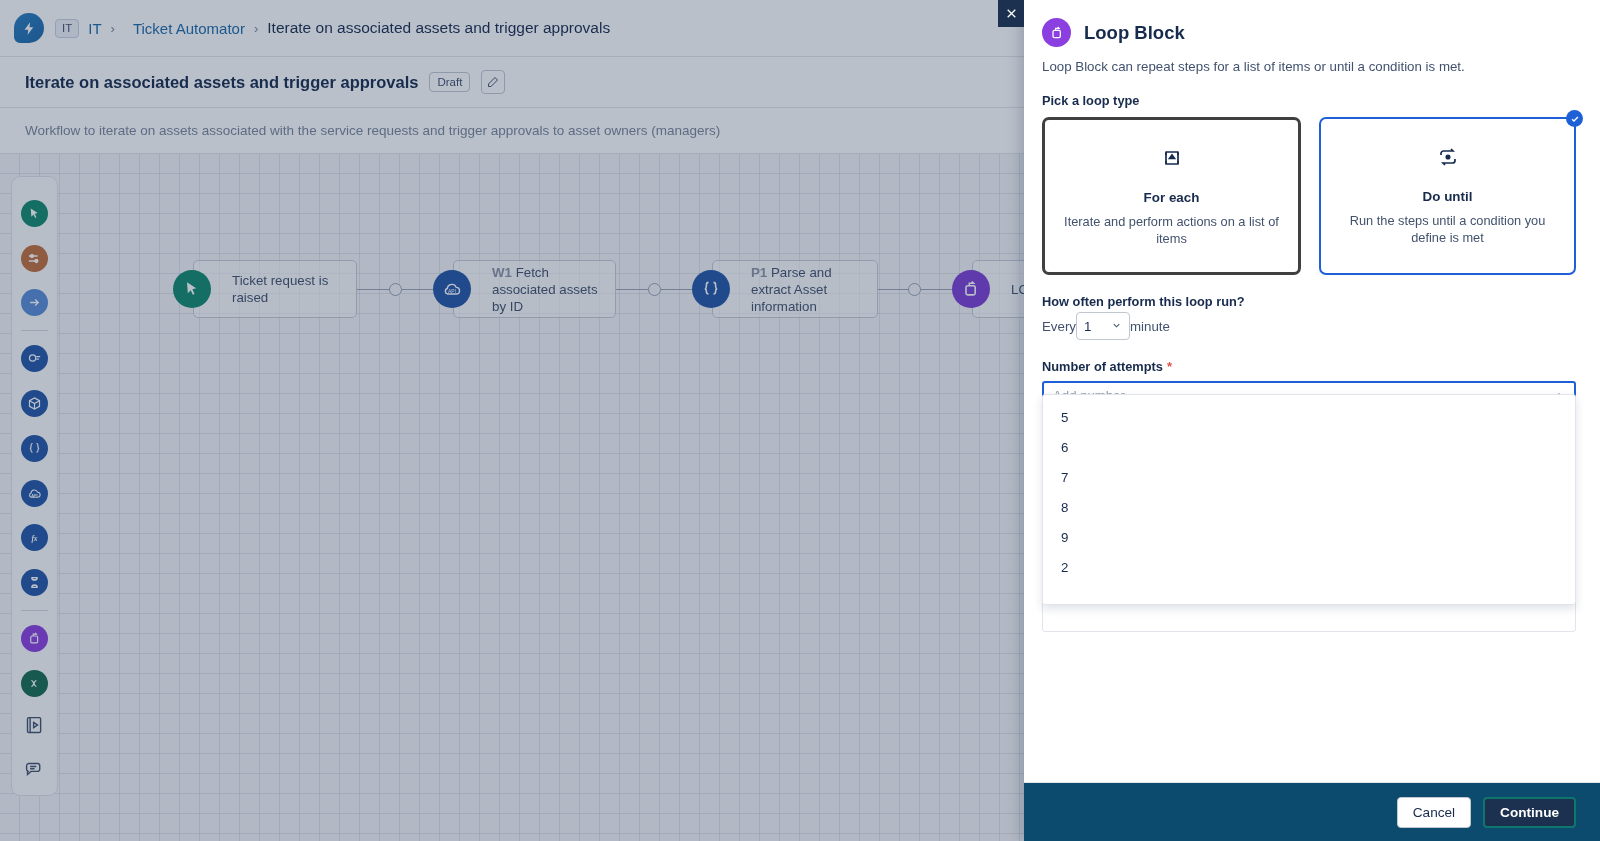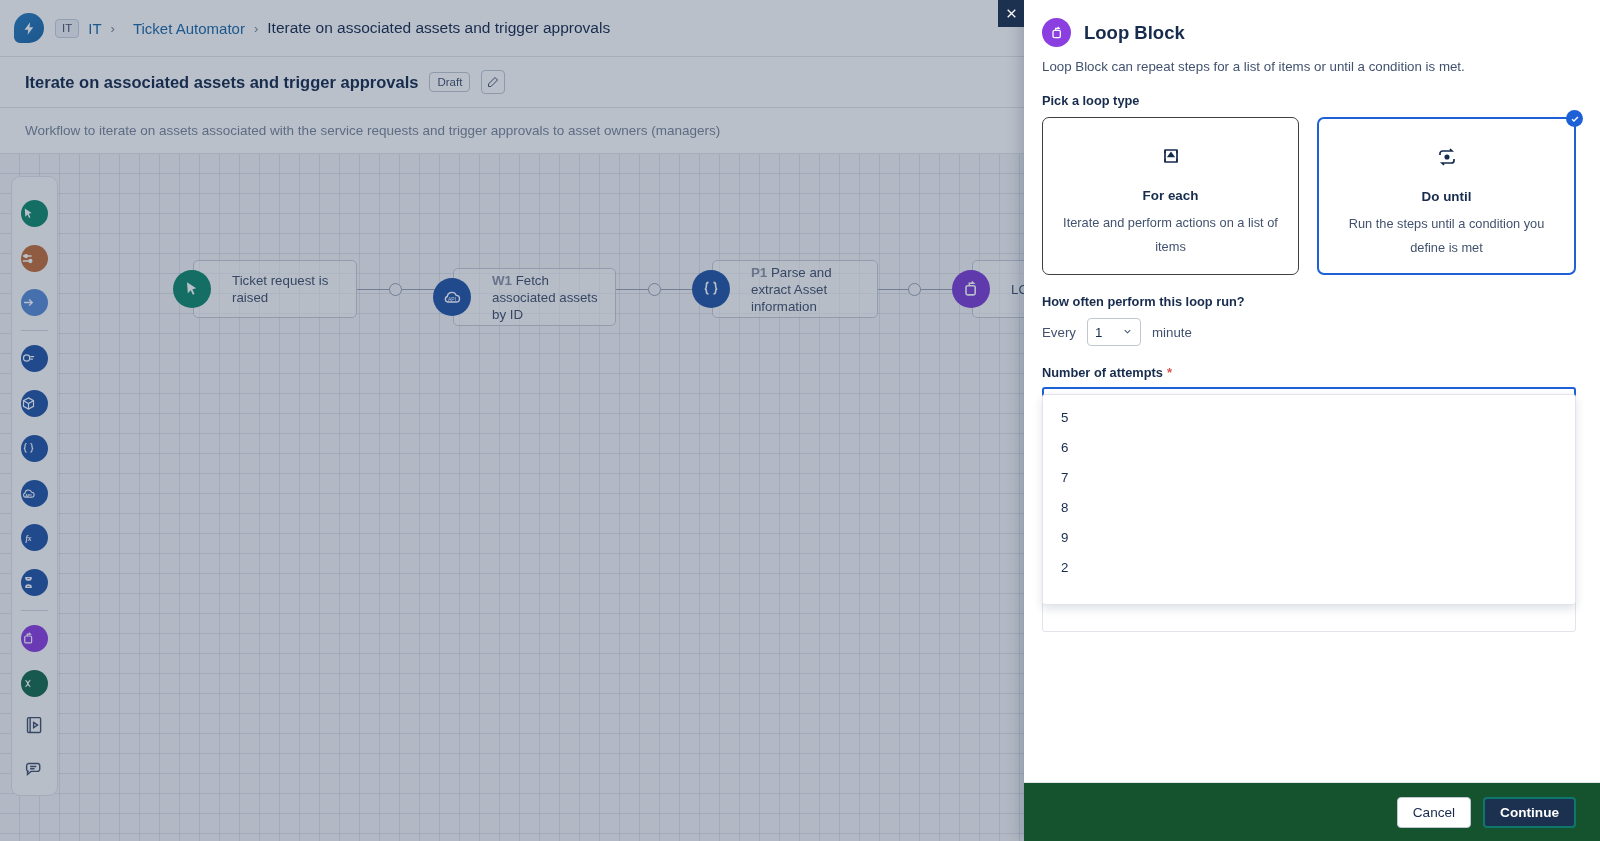--- a/index.html
+++ b/index.html
@@ -86,21 +86,21 @@
     position: absolute; left: 11px; top: 22px; width: 47px; height: 620px;
     background: #fbfcfd; border: 1px solid #dfe3ea; border-radius: 9px;
     display: flex; flex-direction: column; align-items: center;
     padding-top: 14px; gap: 0;
   }
   .rail-item {
     width: 47px; height: 48px; display: flex; align-items: center; justify-content: center;
   }
   .rail-circle {
     width: 27px; height: 27px; border-radius: 50%;
-    display: flex; align-items: center; justify-content: flex-start;
+    display: flex; align-items: center; justify-content: center;
     color: #fff; font-size: 11px; font-weight: bold;
   }
   .rail-circle svg { width: 15px; height: 15px; }
   .rail-plain svg { width: 21px; height: 21px; }
   .rail-divider { width: 27px; height: 1px; background: #d4d9e2; margin: 5px 0; }
 
   
   .flow { position: absolute; left: 0; top: 0; width: 1600px; height: 687px; }
   .node {
     position: absolute; height: 58px;
@@ -159,38 +159,38 @@
   .head-title { font-size: 18.5px; font-weight: bold; color: #172b4d; }
   .panel-sub { margin-top: 12px; font-size: 13.3px; color: #42526e; }
 
   .section-label {
     margin-top: 19px; font-size: 12.8px; font-weight: bold; color: #172b4d;
   }
 
   .cards { display: flex; gap: 18px; margin-top: 9px; }
   .card {
     position: relative; flex: 1 1 0; height: 158px;
-    border: 1px solid #404040; border-radius: 7px; background: #fff;
+    border: 3px solid #404040; border-radius: 7px; background: #fff;
     display: flex; flex-direction: column; align-items: center;
     padding: 26px 16px 0 16px;
   }
   .card.selected { border: 2px solid #1e61d6; }
   .card-icon svg { width: 24px; height: 24px; }
   .card-title { margin-top: 16px; font-size: 13.4px; font-weight: bold; color: #172b4d; }
   .card-desc {
-    margin-top: 8px; font-size: 12.8px; color: #42526e; text-align: center; line-height: 24px;
+    margin-top: 8px; font-size: 12.8px; color: #42526e; text-align: center; line-height: 17px;
   }
   .check-badge {
     position: absolute; right: -9px; top: -9px; width: 17px; height: 17px;
     border-radius: 50%; background: #1e61d6;
     display: flex; align-items: center; justify-content: center;
   }
   .check-badge svg { width: 10px; height: 10px; }
 
-  .freq-row { display: flex; align-items: center; gap: 11px; margin-top: 9px; }
+  .freq-row { display: flex; align-items: center; margin-top: 3px; }
   .freq-text { font-size: 13.3px; color: #42526e; }
   .mini-select {
     width: 54px; height: 28px; border: 1px solid #c1c7d0; border-radius: 4px;
     background: #fff; display: flex; align-items: center;
     justify-content: space-between; padding: 0 7px;
     font-size: 13.3px; color: #172b4d;
   }
   .mini-select svg { width: 11px; height: 11px; }
 
   .req-star { color: #d9534f; font-size: 13px; margin-left: 4px; }
@@ -216,21 +216,21 @@
   }
 
   .empty-box {
     position: absolute; left: 18px; right: 24px; top: 588px; height: 44px;
     border: 1px solid #e1e4ea; border-radius: 3px; background: #fff; z-index: 5;
   }
 
   .panel-footer {
     flex: 0 0 auto; height: 59px; border-top: 1px solid #e4e6ea;
     display: flex; align-items: center; justify-content: flex-end;
-    gap: 12px; padding-right: 24px; background: #14532d;
+    gap: 12px; padding-right: 24px; background: #0c4a6e;
   }
   .btn {
     height: 31px; border-radius: 4px; font-size: 13.6px;
     display: flex; align-items: center; justify-content: center;
     padding: 0 15px; cursor: pointer;
   }
   .btn-cancel { border: 1px solid #c1c7d0; background: #fff; color: #172b4d; }
   .btn-primary { border: 2px solid #0f766e; background: #1c3050; color: #fff; font-weight: bold; }
 </style>
 </head>
@@ -383,21 +383,21 @@
             <svg viewBox="0 0 24 24" fill="#fff">
                 <path d="M6 4l11 7-4.5 1.2L15 18l-2 1-2.5-5.4L7 17z"></path>
               </svg>
           </span>
           <span class="node-label">Ticket request is raised</span>
         </div>
         <div class="conn" style="left:357px; top:135px; width:92px;"></div>
         <div class="conn-dot" style="left:389px; top:129px;"></div>
         <div class="conn-arrow" style="left:441px; top:130px;"></div>
 
-        <div class="node" style="left:453px; top:114px; width:163px;">
+        <div class="node" style="left:453px; top:106px; width:163px;">
           <span class="node-icon" style="background:#2457a8">
             <svg viewBox="0 0 24 24" fill="none" stroke="#fff" stroke-width="1.7">
                 <path d="M7 18h10a4 4 0 000-8 5.5 5.5 0 00-10.6 1.4A3.4 3.4 0 007 18z"></path>
                 <text x="12" y="17" font-size="6" fill="#fff" text-anchor="middle" stroke="none">API</text>
               </svg>
           </span>
           <span class="node-label"><b class="node-prefix">W1</b> <span>Fetch associated assets by ID</span></span>
         </div>
         <div class="conn" style="left:616px; top:135px; width:92px;"></div>
         <div class="conn-dot" style="left:648px; top:129px;"></div>

